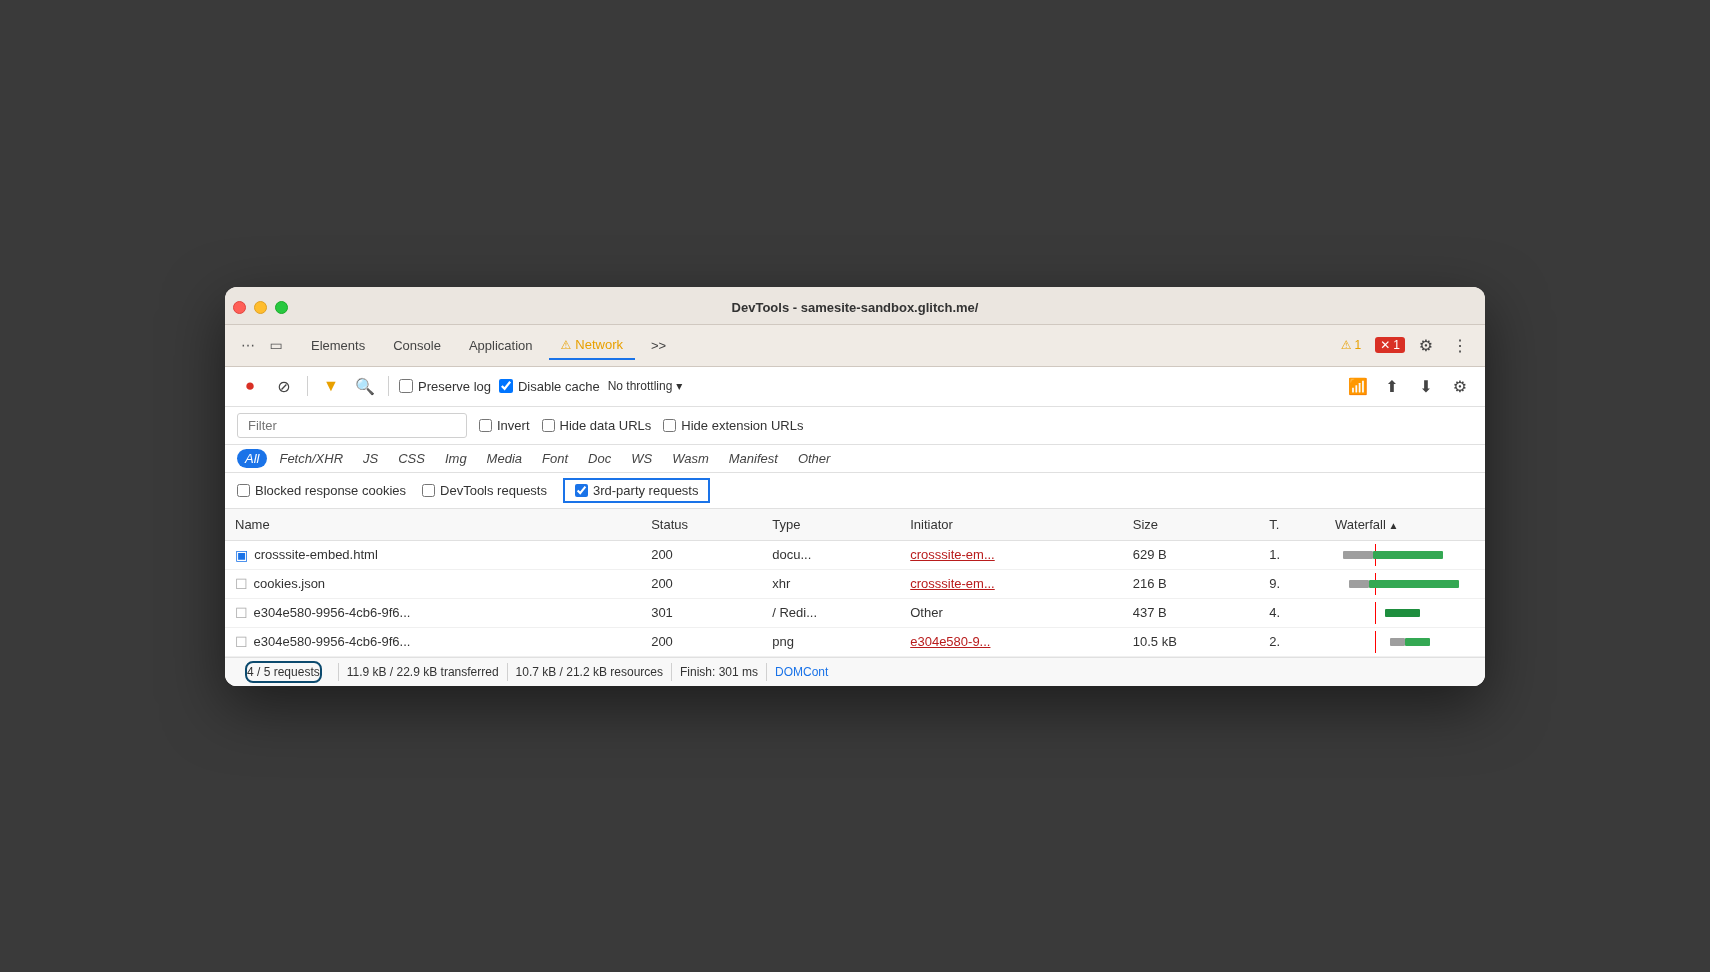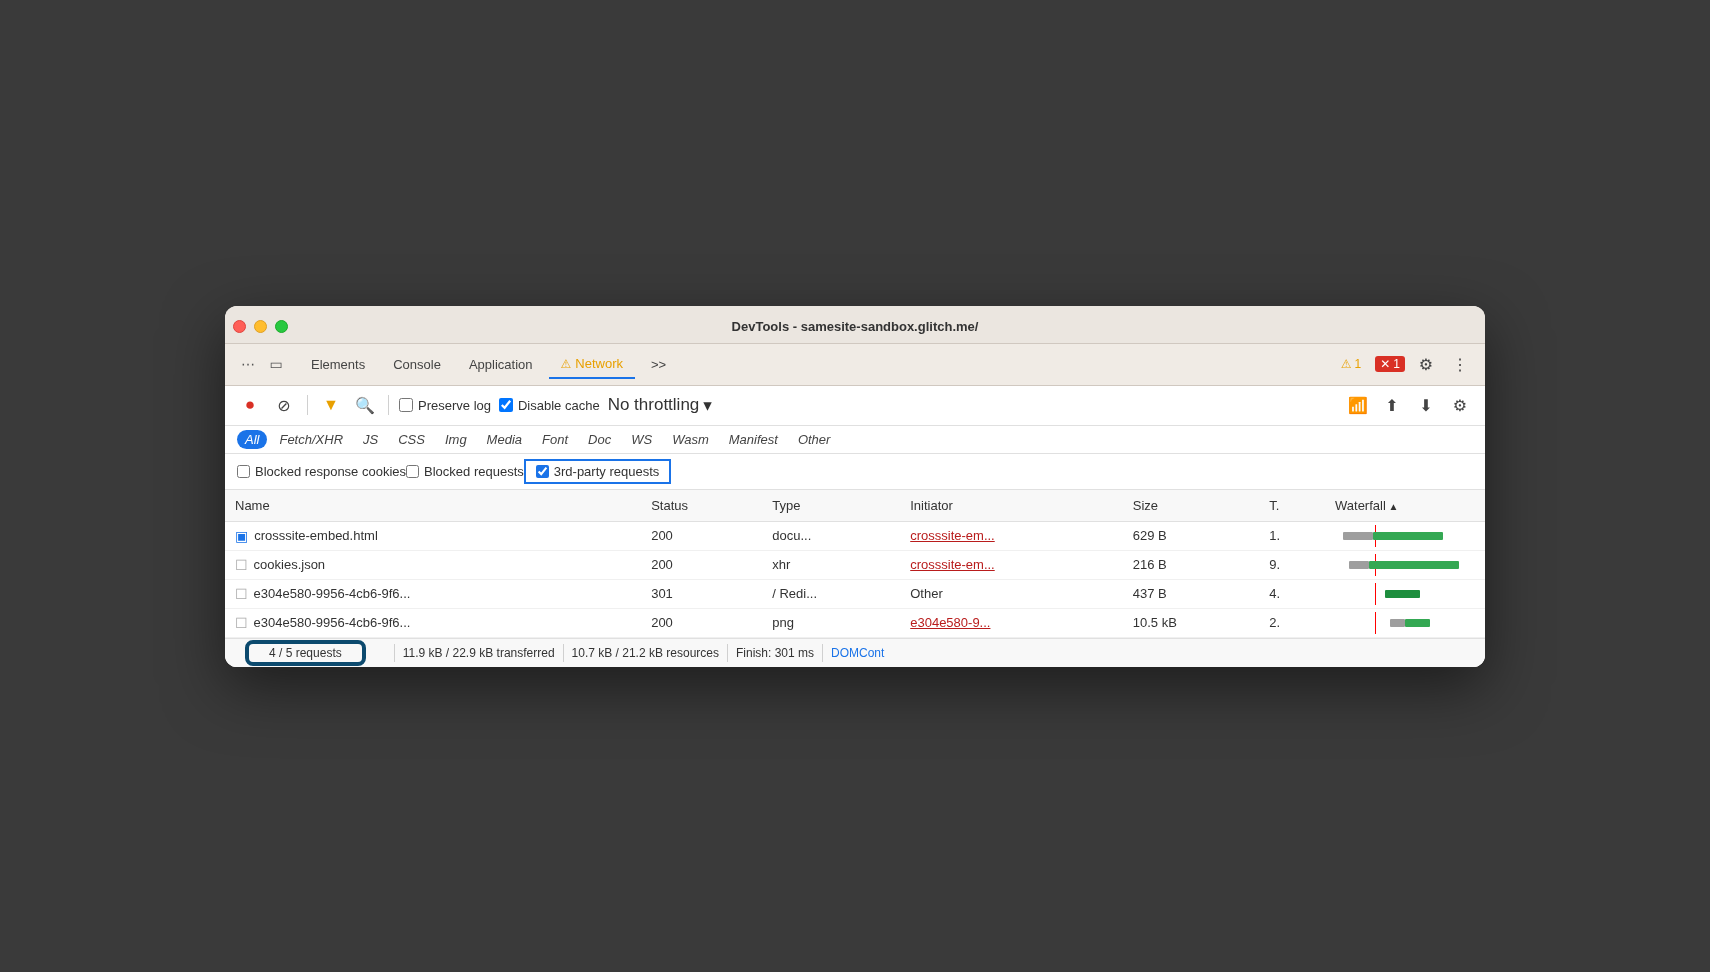--- a/index.html
+++ b/index.html
@@ -151,21 +151,21 @@
       color: #333;
     }
     .toolbar-checkbox-group input[type=checkbox] {
       width: 14px;
       height: 14px;
     }
     .throttle-select {
       display: flex;
       align-items: center;
       gap: 4px;
-      font-size: 17px;
+      font-size: 12px;
       color: #333;
       cursor: pointer;
     }
     .toolbar-right {
       margin-left: auto;
       display: flex;
       align-items: center;
       gap: 8px;
     }
     
@@ -225,20 +225,21 @@
       color: #fff;
       border-radius: 10px;
     }
     
     .blocked-filter {
       display: flex;
       align-items: center;
       padding: 5px 12px;
       border-bottom: 1px solid #e0e0e0;
       background: #fff;
+      gap: 16px;
       font-size: 13px;
       color: #333;
     }
     .blocked-filter label {
       display: flex;
       align-items: center;
       gap: 5px;
       cursor: pointer;
     }
     .third-party-highlight {
@@ -327,25 +328,25 @@
       font-size: 12px;
       color: #333;
       gap: 0;
     }
     .status-section {
       padding: 2px 8px;
       border-right: 1px solid #d0d0d0;
     }
     .status-section:last-child { border-right: none; }
     .requests-highlight {
-      border: 4px solid #0c4a6e;
+      border: 2px solid #0c4a6e;
       border-radius: 8px;
-      padding: 2px 20px;
+      padding: 2px 0;
       font-weight: 500;
-      margin-right: 20px;
+      margin-right: 8px;
     }
     .domcont { color: #1a73e8; }
   </style>
 </head>
 <body>
 
 <div class="window">
 
   <div class="title-bar">
     <div class="traffic-lights">
@@ -398,20 +399,37 @@
         <span>▾</span>
       </div>
       <div class="toolbar-right">
         <div class="tool-btn">📶</div>
         <div class="tool-btn">⬆</div>
         <div class="tool-btn">⬇</div>
         <div class="tool-btn">⚙</div>
       </div>
     </div>
 
+    <div class="filter-bar">
+      <input class="filter-input" type="text" placeholder="Filter" style="">
+      <div class="filter-options">
+        <label>
+          <input type="checkbox" style="">
+          <span>Invert</span>
+        </label>
+        <label>
+          <input type="checkbox" style="">
+          <span>Hide data URLs</span>
+        </label>
+        <label>
+          <input type="checkbox" style="">
+          <span>Hide extension URLs</span>
+        </label>
+      </div>
+    </div>
 
     <div class="type-filter">
       <button class="type-btn active">All</button>
       <button class="type-btn">Fetch/XHR</button>
       <button class="type-btn">JS</button>
       <button class="type-btn">CSS</button>
       <button class="type-btn">Img</button>
       <button class="type-btn">Media</button>
       <button class="type-btn">Font</button>
       <button class="type-btn">Doc</button>
@@ -421,21 +439,21 @@
       <button class="type-btn">Other</button>
     </div>
 
     <div class="blocked-filter">
       <label>
         <input type="checkbox" style="">
         <span>Blocked response cookies</span>
       </label>
       <label>
         <input type="checkbox" style="">
-        <span>Blocked requests</span>
+        <span>DevTools requests</span>
       </label>
       <label class="third-party-highlight">
         <input type="checkbox" checked="" style="accent-color: rgb(26, 115, 232);">
         <span>3rd-party requests</span>
       </label>
     </div>
 
     <div style="overflow-x:auto;">
       <table class="net-table">
         <thead>

